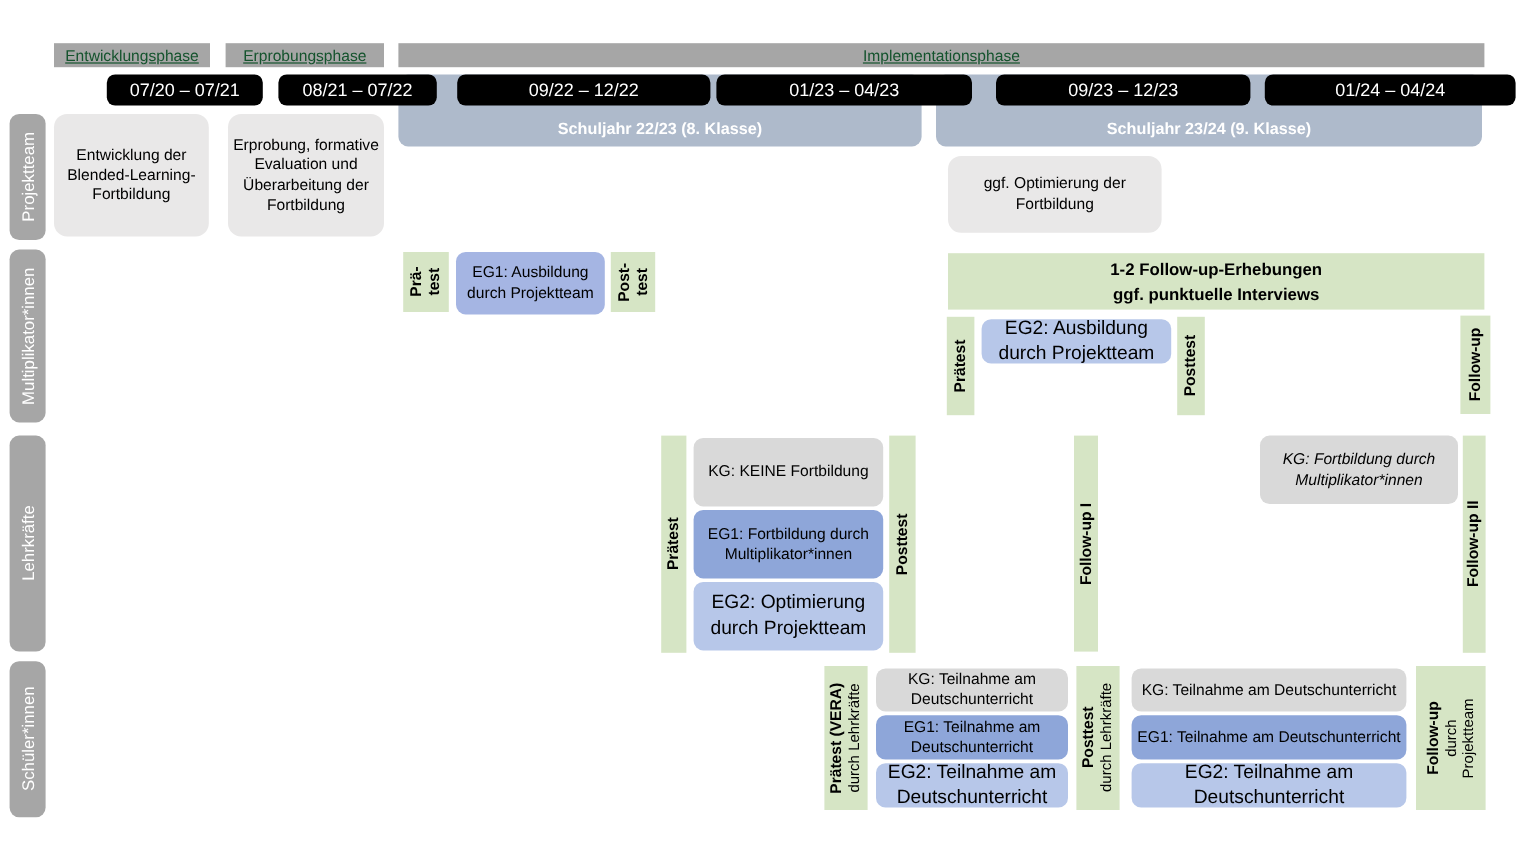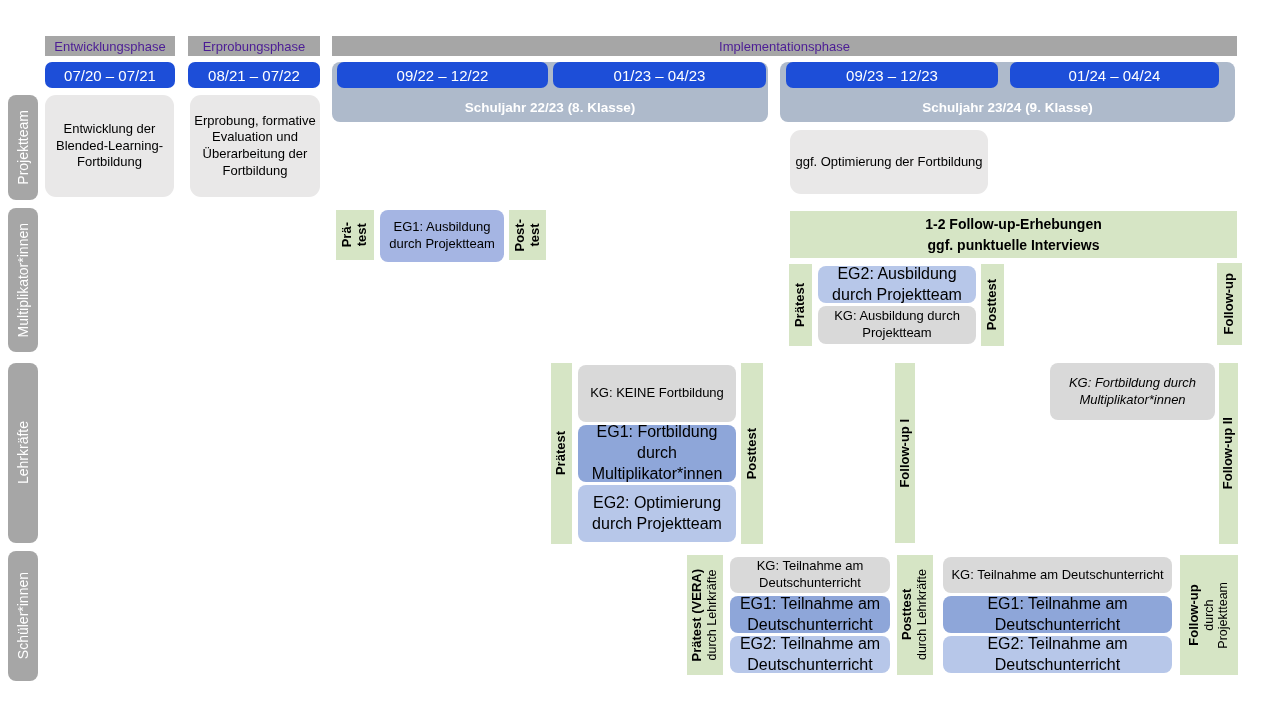--- a/index.html
+++ b/index.html
@@ -2,29 +2,29 @@
 <html><head>
 <meta charset="utf-8">
 <style>
   html,body{margin:0;padding:0;background:#ffffff;}
   #stage{
     position:relative;width:1280px;height:720px;background:#ffffff;
     font-family:"Liberation Sans",sans-serif;color:#000;overflow:hidden;
   }
   .abs{position:absolute;box-sizing:border-box;}
   .cell{display:flex;align-items:center;justify-content:center;text-align:center;}
-  .phase{background:#a6a6a6;color:#4c1d95;font-size:13px;}
-  .datebar{background:#1d4ed8;color:#fff;font-size:15px;border-radius:7px;}
+  .phase{background:#a6a6a6;color:#14532d;font-size:13px;text-decoration:underline;}
+  .datebar{background:#000000;color:#fff;font-size:15px;border-radius:7px;margin-left:44px;}
   .band{background:#aebacb;border-radius:8px;color:#fff;font-weight:bold;font-size:13.5px;
         display:flex;align-items:flex-end;justify-content:center;padding-bottom:7px;}
   .rowlabel{background:#a6a6a6;color:#fff;border-radius:8px;}
   .rowlabel .vt{font-size:14px;font-weight:normal;}
   .graybox{background:#e9e8e8;border-radius:11px;font-size:13px;line-height:1.28;padding:4px;}
   .kg{background:#d9d9d9;border-radius:8px;font-size:13px;line-height:1.3;padding:2px;}
-  .eg1{background:#8ea6d9;border-radius:8px;font-size:16px;line-height:1.3;padding:2px;}
+  .eg1{background:#8ea6d9;border-radius:8px;font-size:13px;line-height:1.3;padding:2px;}
   .eg1b{background:#a5b5e3;border-radius:8px;font-size:13px;line-height:1.3;padding:2px;}
   .eg2{background:#b7c7e9;border-radius:8px;font-size:16px;line-height:1.3;padding:2px;}
   .green{background:#d6e5c5;}
   .greenbox{background:#d6e5c5;font-weight:bold;font-size:14px;line-height:1.45;}
   .vt{writing-mode:vertical-rl;transform:rotate(180deg);text-align:center;
       font-weight:bold;font-size:13px;line-height:1.15;}
   .vt span{display:block;}
   .vt .sub{font-weight:normal;font-size:12.5px;}
   .caption{font-style:italic;font-size:11.5px;color:#000;}
 </style>
@@ -63,21 +63,21 @@
       </div>
   </div>
   <div class="abs cell rowlabel" style="left:8px;top:551px;width:30px;height:130px;">
     <div class="vt">
         <span>Schüler*innen</span>
       </div>
   </div>
 
   <div class="abs cell graybox" style="left:45px;top:95px;width:129px;height:102px;">Entwicklung der Blended-Learning-Fortbildung</div>
   <div class="abs cell graybox" style="left:190px;top:95px;width:130px;height:102px;">Erprobung, formative Evaluation und Überarbeitung der Fortbildung</div>
-  <div class="abs cell graybox" style="left:790px;top:130px;width:198px;height:64px;">ggf. Optimierung der Fortbildung</div>
+  <div class="abs cell graybox" style="left:790px;top:130px;width:178px;height:64px;">ggf. Optimierung der Fortbildung</div>
 
   <div class="abs cell green" style="left:336px;top:210px;width:38px;height:50px;">
     <div class="vt">
       <span>Prä-</span>
       <span>test</span>
     </div>
   </div>
   <div class="abs cell eg1b" style="left:380px;top:210px;width:124px;height:52px;">EG1: Ausbildung durch Projektteam</div>
   <div class="abs cell green" style="left:509px;top:210px;width:37px;height:50px;">
     <div class="vt">
@@ -88,21 +88,20 @@
   <div class="abs cell greenbox" style="left:790px;top:211px;width:447px;height:47px;flex-direction:column;">
     <span>1-2 Follow-up-Erhebungen</span>
     <span>ggf. punktuelle Interviews</span>
   </div>
   <div class="abs cell green" style="left:789px;top:264px;width:23px;height:82px;">
     <div class="vt">
         <span>Prätest</span>
       </div>
   </div>
   <div class="abs cell eg2" style="left:818px;top:266px;width:158px;height:37px;">EG2: Ausbildung durch Projektteam</div>
-  <div class="abs cell kg" style="left:818px;top:306px;width:158px;height:38px;">KG: Ausbildung durch Projektteam</div>
   <div class="abs cell green" style="left:981px;top:264px;width:23px;height:82px;">
     <div class="vt">
         <span>Posttest</span>
       </div>
   </div>
   <div class="abs cell green" style="left:1217px;top:263px;width:25px;height:82px;">
     <div class="vt">
         <span>Follow-up</span>
       </div>
   </div>

